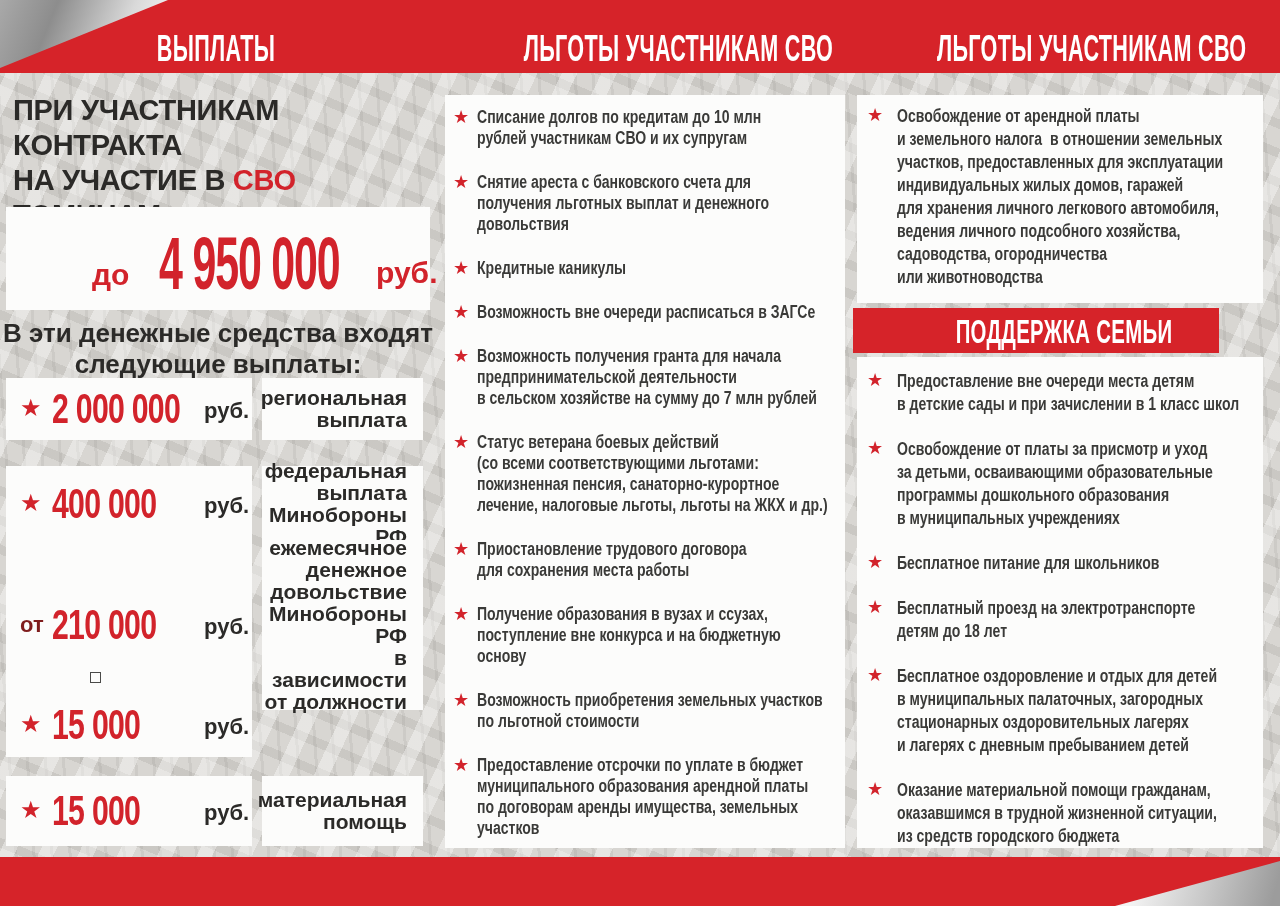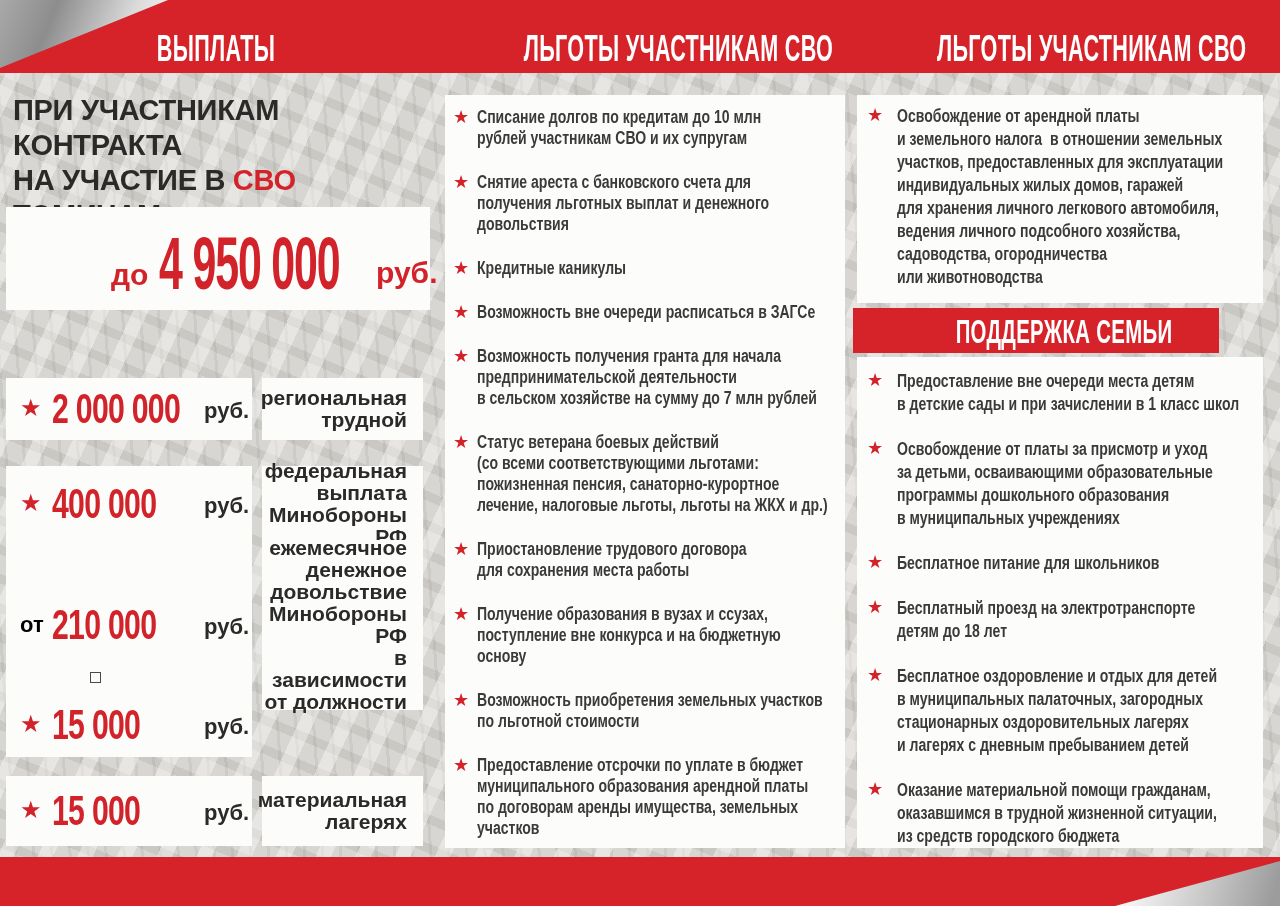--- a/index.html
+++ b/index.html
@@ -44,21 +44,21 @@
 
   
   .contract-text {
     position:absolute; left:13px; top:93px; width:420px;
     font-size:29px; line-height:35px; font-weight:700; color:#2b2a28;
     letter-spacing:-0.3px; white-space:pre-line;
   }
   .red-accent { color:#d2232b;margin-top:16px; }
 
   .total-box { left:6px; top:207px; width:424px; height:103px; }
-  .total-prefix  { position:absolute; left:86px;  bottom:18px; font-size:30px; font-weight:700; color:#d2232b;margin-left:19px; }
+  .total-prefix  { position:absolute; left:86px;  bottom:18px; font-size:30px; font-weight:700; color:#d2232b; }
   .total-amount  { position:absolute; left:153px; bottom:4px;  font-size:74px; font-weight:700; color:#d2232b;
                    transform:scaleX(0.58); transform-origin:left bottom; letter-spacing:-2px; white-space:nowrap; }
   .total-currency{ position:absolute; left:370px; bottom:20px; font-size:30px; font-weight:700; color:#d2232b; }
 
   .list-subtitle {
     position:absolute; left:0px; top:318px; width:436px; text-align:center;
     font-size:26px; line-height:31px; font-weight:700; color:#2b2a28; white-space:pre-line;
   }
 
   .pay-amount-box { left:6px; width:246px; }
@@ -69,21 +69,21 @@
 
   .row1 { top:378px; height:62px; }
   .row2 { top:431px; height:76px;margin-top:35px; }
   .row3 { top:540px; height:170px; }
   .row4 { top:692px; height:65px; }
   .row5 { top:776px; height:70px; }
 
   .pay-star { position:absolute; left:14px; top:50%; transform:translateY(-52%);
               font-size:24px; color:#d2232b; }
   .pay-ot   { position:absolute; left:14px; top:50%; transform:translateY(-50%);
-              font-size:22px; font-weight:700; color:#000000; }
+              font-size:22px; font-weight:700; color:#7f1d1d; }
   .pay-num  { position:absolute; left:46px; top:50%;
               transform:translateY(-50%) scaleX(0.72); transform-origin:left center;
               font-size:42px; font-weight:700; color:#d2232b; letter-spacing:-1px; white-space:nowrap; }
   .pay-rub  { position:absolute; left:198px; top:50%; transform:translateY(-42%);
               font-size:22px; font-weight:700; color:#2b2a28; }
 
   .missing-glyph { position:absolute; left:90px; top:672px; width:11px; height:11px;
                    border:1px solid #4a4a48; background:transparent; }
 
   
@@ -124,28 +124,30 @@
   <div class="contract-text"><span>ПРИ УЧАСТНИКАМ КОНТРАКТА
 НА УЧАСТИЕ В </span><span class="red-accent">СВО</span><span> ТОМИЧАМ
 ВЫПЛАЧИВАЕТСЯ</span></div>
 
   <div class="white-box total-box">
     <span class="total-prefix">до</span>
     <span class="total-amount">4 950 000</span>
     <span class="total-currency">руб.</span>
   </div>
 
+  <div class="list-subtitle">В эти денежные средства входят
+следующие выплаты:</div>
 
   <div class="white-box pay-amount-box row1">
     <span class="pay-star">★</span>
     <span class="pay-num">2 000 000</span>
     <span class="pay-rub">руб.</span>
   </div>
   <div class="white-box pay-label-box row1">региональная
-трудной</div>
+выплата</div>
 
   <div class="white-box pay-amount-box row2">
     <span class="pay-star">★</span>
     <span class="pay-num">400 000</span>
     <span class="pay-rub">руб.</span>
   </div>
   <div class="white-box pay-label-box row2">федеральная
 выплата
 Минобороны РФ</div>
 
@@ -168,21 +170,21 @@
     <span class="pay-num">15 000</span>
     <span class="pay-rub">руб.</span>
   </div>
 
   <div class="white-box pay-amount-box row5">
     <span class="pay-star">★</span>
     <span class="pay-num">15 000</span>
     <span class="pay-rub">руб.</span>
   </div>
   <div class="white-box pay-label-box row5">материальная
-лагерях</div>
+помощь</div>
 
   <div class="white-box mid-box"></div>
   <div class="benefit-list mid-list">
     <div class="benefit-item"><span class="star">★</span><span class="benefit-text">Списание долгов по кредитам до 10 млн
 рублей участникам СВО и их супругам</span></div>
     <div class="benefit-item"><span class="star">★</span><span class="benefit-text">Снятие ареста с банковского счета для
 получения льготных выплат и денежного
 довольствия</span></div>
     <div class="benefit-item"><span class="star">★</span><span class="benefit-text">Кредитные каникулы</span></div>
     <div class="benefit-item"><span class="star">★</span><span class="benefit-text">Возможность вне очереди расписаться в ЗАГСе</span></div>

